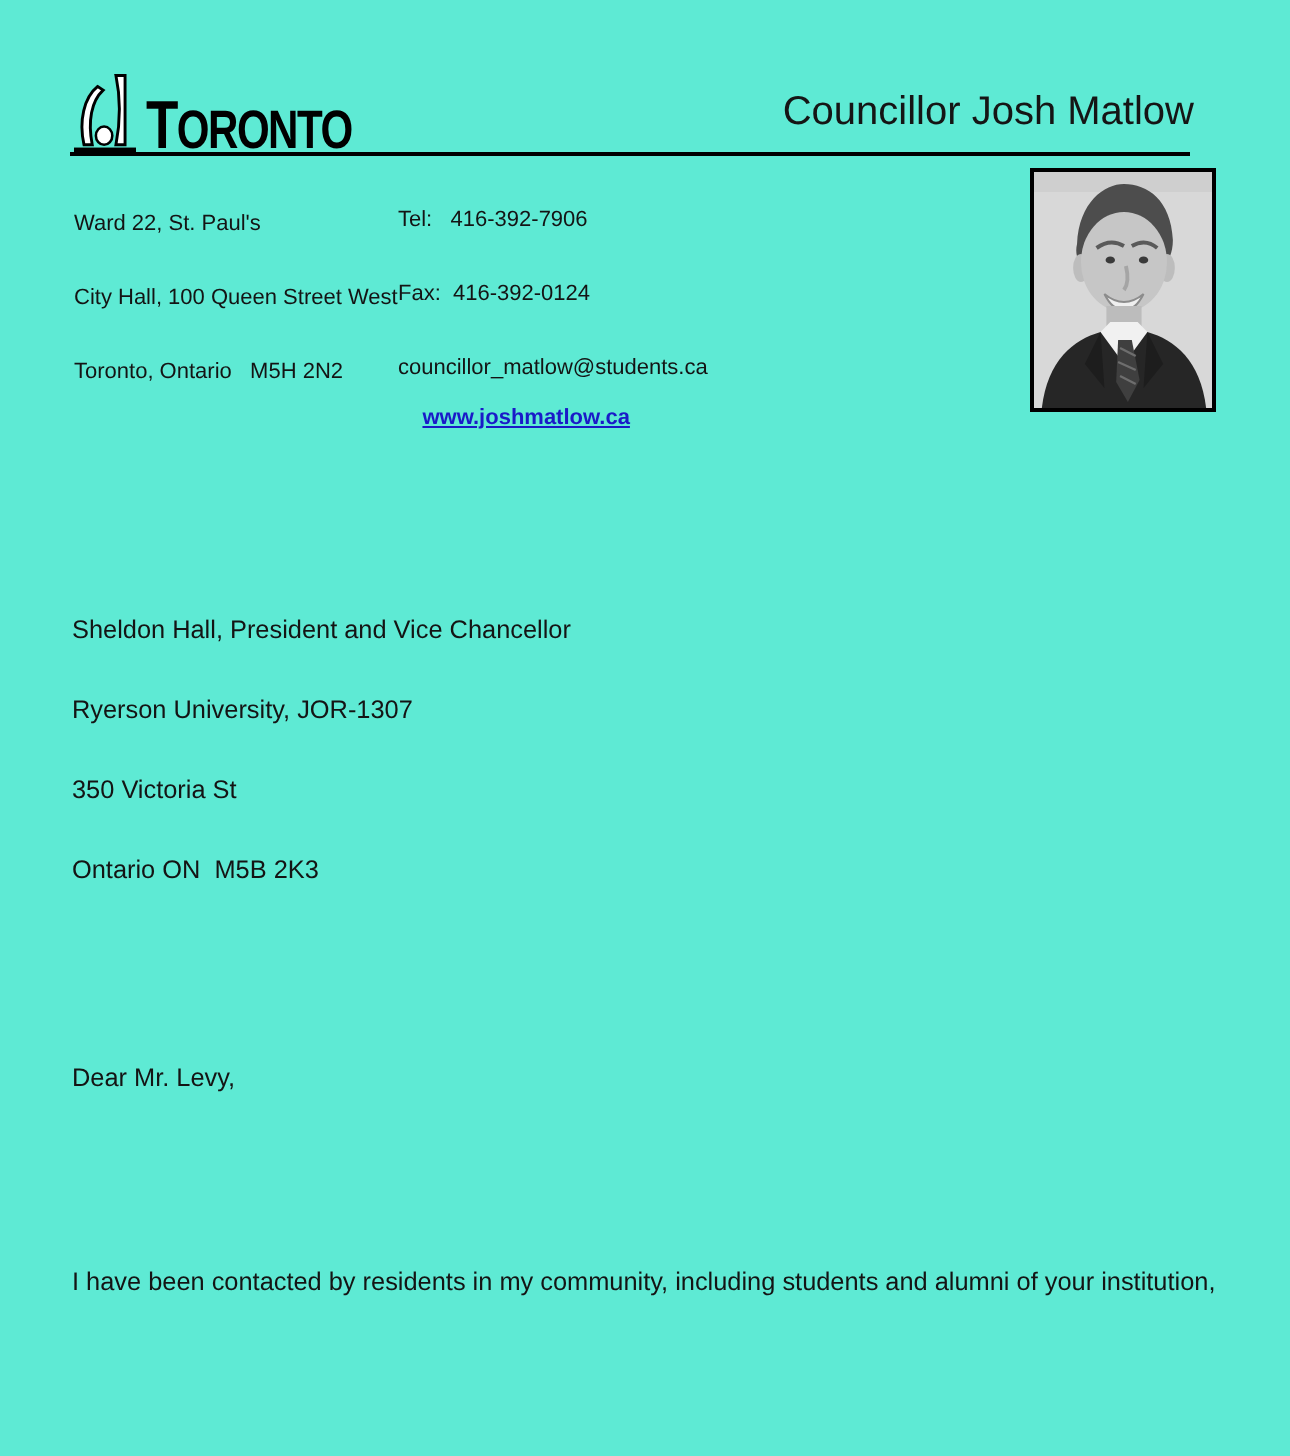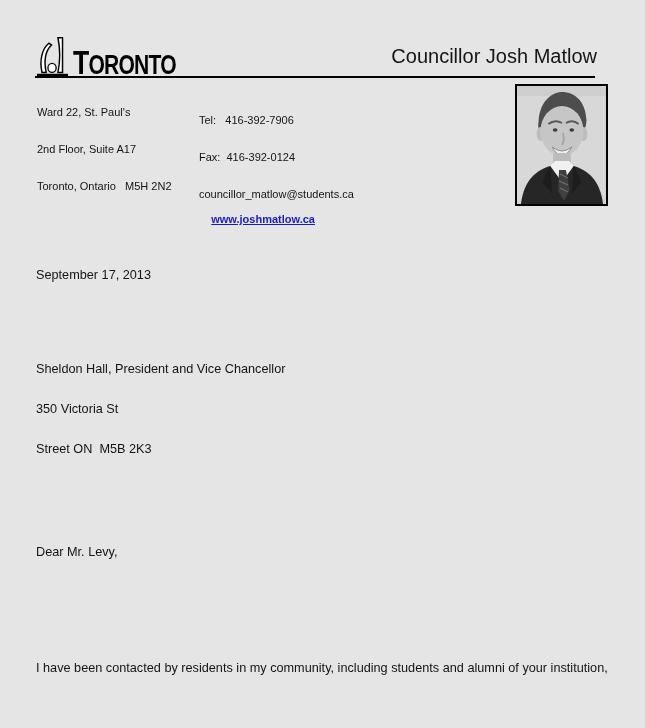--- a/index.html
+++ b/index.html
@@ -4,21 +4,21 @@
 <style>
   :root{
     --link:#1a1ac8;
     --text:#1a1a1a;
     --rule:#000000;
   }
   html,body{margin:0;padding:0;background:#ffffff;}
   .page{
     position:relative;
     width:645px;height:728px;
-    background:#e5e5e5;
+    background:#5eead4;
     font-family:"Liberation Sans",sans-serif;
     color:var(--text);
     overflow:hidden;
   }
   
   .logo{
     position:absolute;left:37px;top:33px;
     display:flex;align-items:flex-end;gap:5px;height:45px;
   }
   .logo svg{width:31px;height:44px;display:block;}
@@ -43,21 +43,21 @@
     position:absolute;left:35px;top:76px;
     width:560px;height:2px;background:var(--rule);
   }
   .addr{
     position:absolute;left:37px;top:81px;
     font-size:11px;line-height:12.4px;
     white-space:pre;color:#141414;
   }
   .addr .bold{font-weight:normal;}
   .contact{
-    position:absolute;left:199px;top:89px;
+    position:absolute;left:199px;top:79px;
     font-size:11px;line-height:12.4px;
     white-space:pre;color:#141414;
   }
   .contact a{
     color:var(--link);
     font-weight:bold;
     display:inline-block;
   }
   .photo{
     position:absolute;left:515px;top:84px;
@@ -68,21 +68,21 @@
   }
   .photo svg{display:block;width:100%;height:100%;}
   
   .letter{
     position:absolute;left:36px;top:240px;width:590px;
     font-size:12.7px;line-height:14px;
     white-space:pre-wrap;color:#141414;
   }
   .date{margin-bottom:12px;}
   .recipient{line-height:13.4px;margin-bottom:20px;}
-  .salutation{margin-bottom:32px;}
+  .salutation{margin-bottom:18px;}
   .para{margin-bottom:15px;}
 </style>
 </head>
 <body>
 
 <div class="page">
 
   <div class="logo">
     <svg viewBox="0 0 34 46" aria-hidden="true">
       <g stroke="#000" fill="#ffffff">
@@ -94,21 +94,21 @@
     </svg>
     <span class="wordmark">TORONTO</span>
   </div>
 
   <div class="title">Councillor Josh Matlow</div>
 
   <div class="rule"></div>
 
   <div class="addr">
     <div class="bold">Ward 22, St. Paul's</div>
-    <div>2nd Floor, Suite A17</div>
+    <div>City Hall, 100 Queen Street West</div>
     <div>Toronto, Ontario   M5H 2N2</div>
   </div>
 
   <div class="contact">
     <div>Tel:   416-392-7906</div>
     <div>Fax:  416-392-0124</div>
     <div>councillor_matlow@students.ca</div>
     <a href="#">www.joshmatlow.ca</a>
   </div>
 
@@ -142,26 +142,26 @@
 
       <path d="M43,84 h7 l4,20 -6,11 -6,-10 Z" fill="#3f3f3f"></path>
       <path d="M44,88 l8,4 M43,95 l9,4 M44,102 l8,4" stroke="#6e6e6e" stroke-width="1.2" fill="none"></path>
 
       <path d="M34,80 L26,96 L36,108 Z" fill="#1d1d1d"></path>
       <path d="M58,80 L66,96 L56,108 Z" fill="#1d1d1d"></path>
     </svg>
   </div>
 
   <div class="letter">
-    <div class="date">September 17, 2013</div>
 
     <div class="recipient">
       <div>Sheldon Hall, President and Vice Chancellor</div>
+      <div>Ryerson University, JOR-1307</div>
       <div>350 Victoria St</div>
-      <div>Street ON  M5B 2K3</div>
+      <div>Ontario ON  M5B 2K3</div>
     </div>
 
     <div class="salutation">Dear Mr. Levy,</div>
 
     <div class="para">
       <div>I have been contacted by residents in my community, including students and alumni of your institution,</div>
       
       
       
     </div>

